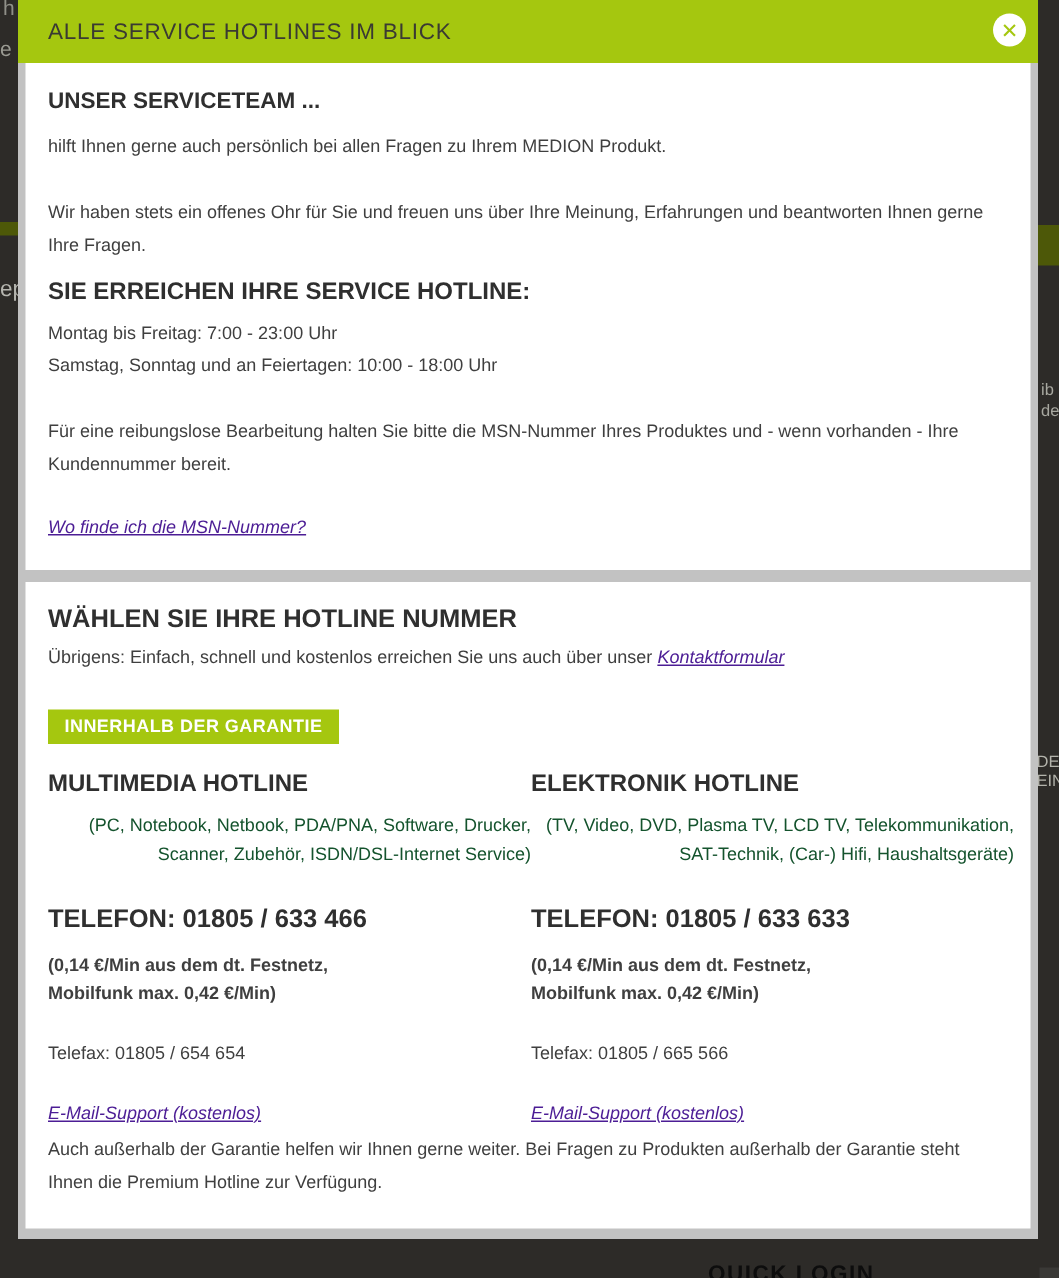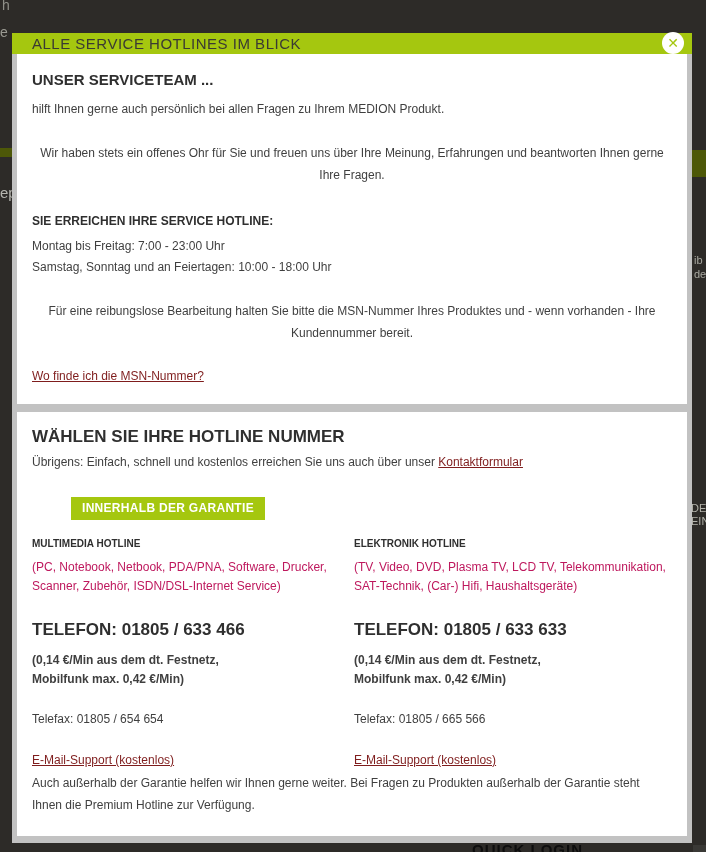--- a/index.html
+++ b/index.html
@@ -23,57 +23,57 @@
   .frag-EIN { left:691px; top:515px; color:#b3b3ab; }
   .frag-quick { left:472px; top:841px; font-size:15px; font-weight:bold; color:#0d0d0d; letter-spacing:1px; }
   .sliver { position:absolute; background:#4d5808; z-index:0; }
   .sliver-left  { left:0;    top:148px; width:13px; height:9px;  }
   .sliver-right { left:692px; top:150px; width:14px; height:27px; }
   .corner-block { position:absolute; left:693px; top:845px; width:13px; height:7px; background:#3a3936; z-index:0; }
 
   
   .modal { position:absolute; left:12px; top:0; width:680px; z-index:2; }
   .modal-header {
-    height:21px; background:#a5c70f;
+    height:42px; background:#a5c70f;
     display:flex; align-items:center; justify-content:space-between;
-    padding:0 8px 0 20px; position:relative;margin-top:33px;
+    padding:0 8px 0 20px; position:relative;
   }
   .modal-title { font-size:15px; color:#3a3a33; letter-spacing:0.5px; font-weight:normal; }
   .close-btn {
     width:22px; height:22px; border-radius:50%; background:#ffffff;
     display:flex; align-items:center; justify-content:center;
     cursor:pointer; margin-top:-2px;
   }
   .close-btn span { color:#a5c70f; font-size:14px; font-weight:bold; line-height:1; }
 
   .modal-body { background:#c2c2c2; padding:0 5px 7px 5px; }
   .panel { background:#ffffff; padding:13px 15px 20px 15px; }
   .panel + .panel { margin-top:8px; }
 
   h2.big { font-size:15px; font-weight:bold; color:#2f2f2f; margin:4px 0 10px 0; }
   h1.bigger { font-size:17px; font-weight:bold; color:#2f2f2f; margin:2px 0 0 0; }
   p.txt { font-size:12px; line-height:22px; color:#3f3f3f; }
-  .mt22 { margin-top:22px;text-align:center; }
+  .mt22 { margin-top:22px; }
   .mt12 { margin-top:4px; }
-  .bold-sub { font-size:12px; font-weight:bold; color:#2f2f2f; margin-top:28px; }
+  .bold-sub { font-size:16px; font-weight:bold; color:#2f2f2f; margin-top:12px; }
   .hours { font-size:12px; line-height:21px; margin-top:8px; }
-  a.lnk { color:#7f1d1d; text-decoration:underline; font-size:12px; cursor:pointer; }
+  a.lnk { color:#4c1d95; text-decoration:underline; font-size:12px; cursor:pointer;font-style:italic; }
   .link-row { margin-top:22px; }
 
   .badge {
     display:inline-block; background:#a5c70f; color:#ffffff;
     font-size:12px; font-weight:bold; padding:4px 11px 5px 11px;
     letter-spacing:0.3px;
   }
-  .badge-row { margin-top:24px;margin-left:39px; }
+  .badge-row { margin-top:24px; }
 
   .columns { display:flex; margin-top:18px; }
   .col { flex:0 0 322px; }
-  .col-name { font-size:10px; font-weight:bold; color:#2f2f2f; }
-  .cat-line { font-size:12px; line-height:19px; color:#be185d; }
+  .col-name { font-size:16px; font-weight:bold; color:#2f2f2f; }
+  .cat-line { font-size:12px; line-height:19px; color:#14532d;text-align:right; }
   .cat-lines { margin-top:9px; }
   .phone { font-size:17px; font-weight:bold; color:#2f2f2f; margin-top:24px; }
   .price-lines { margin-top:11px;font-weight:bold; }
   .price-line { font-size:12px; line-height:19px; }
   .fax { font-size:12px; margin-top:23px; }
   .email-row { margin-top:24px; }
 </style>
 </head>
 <body>
 

